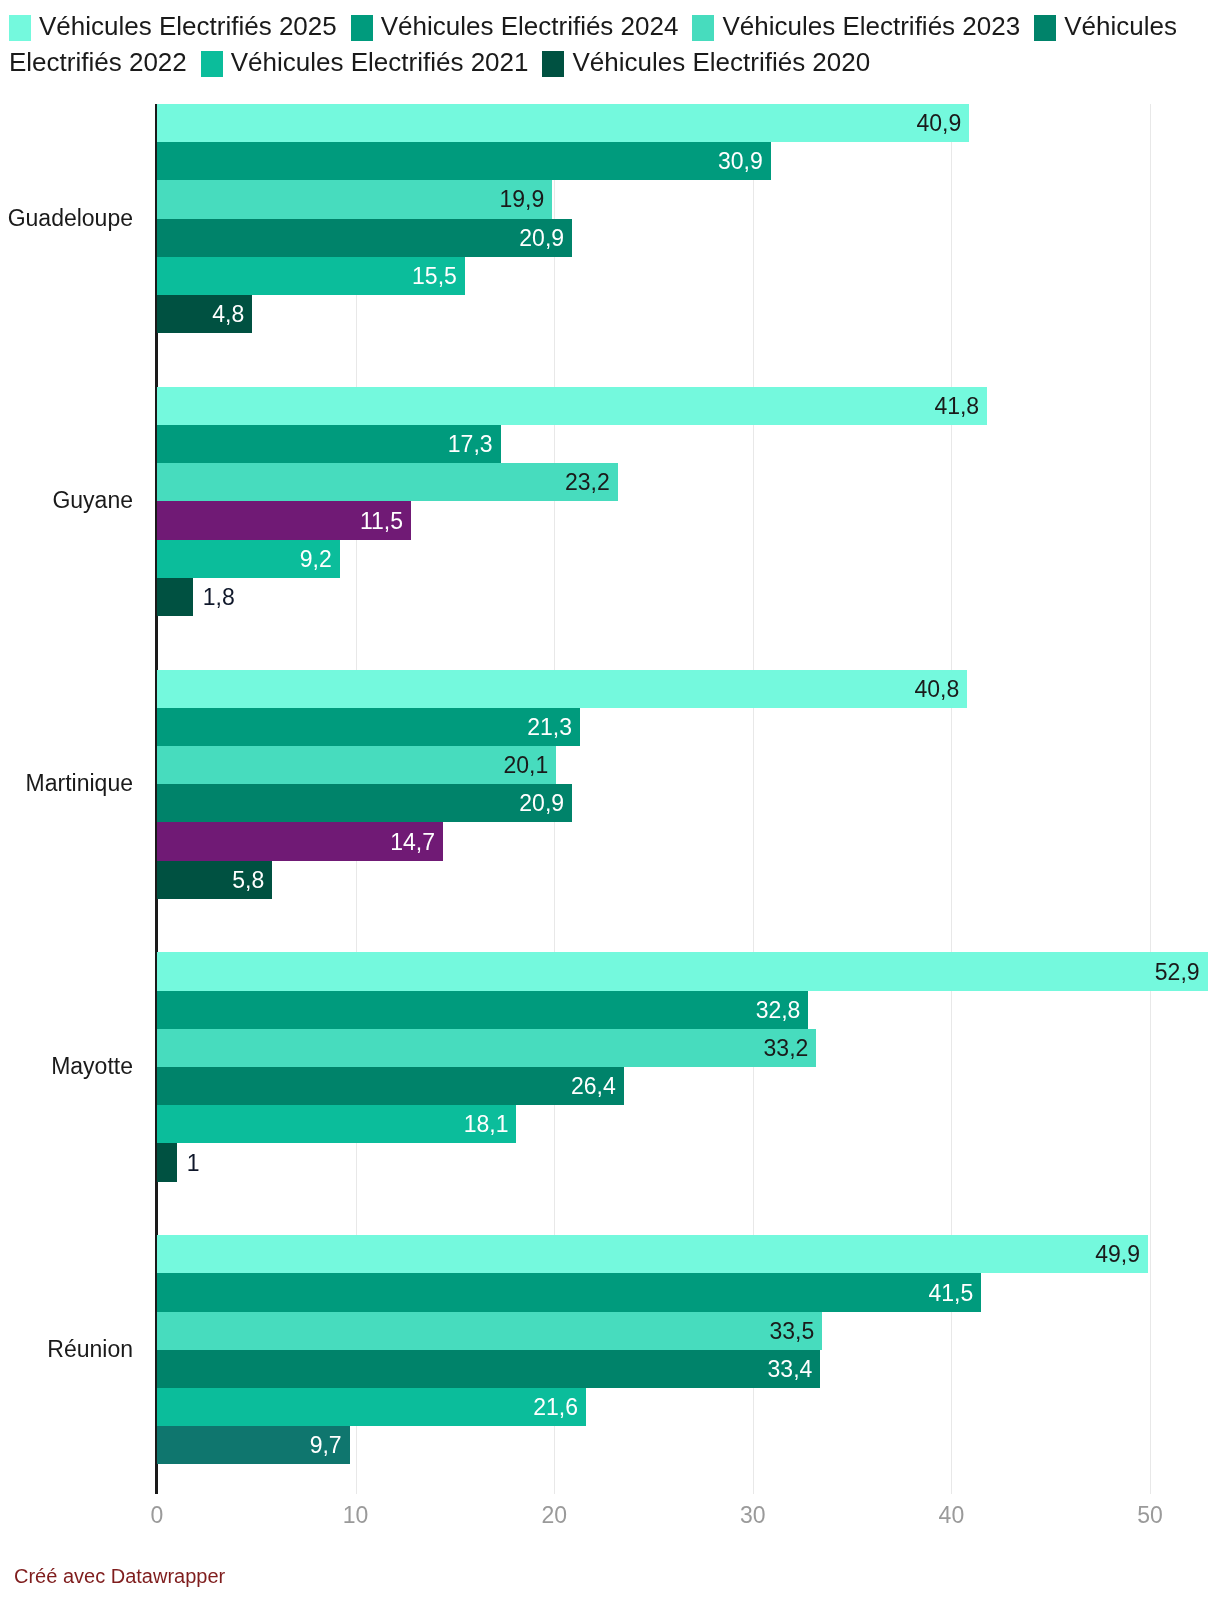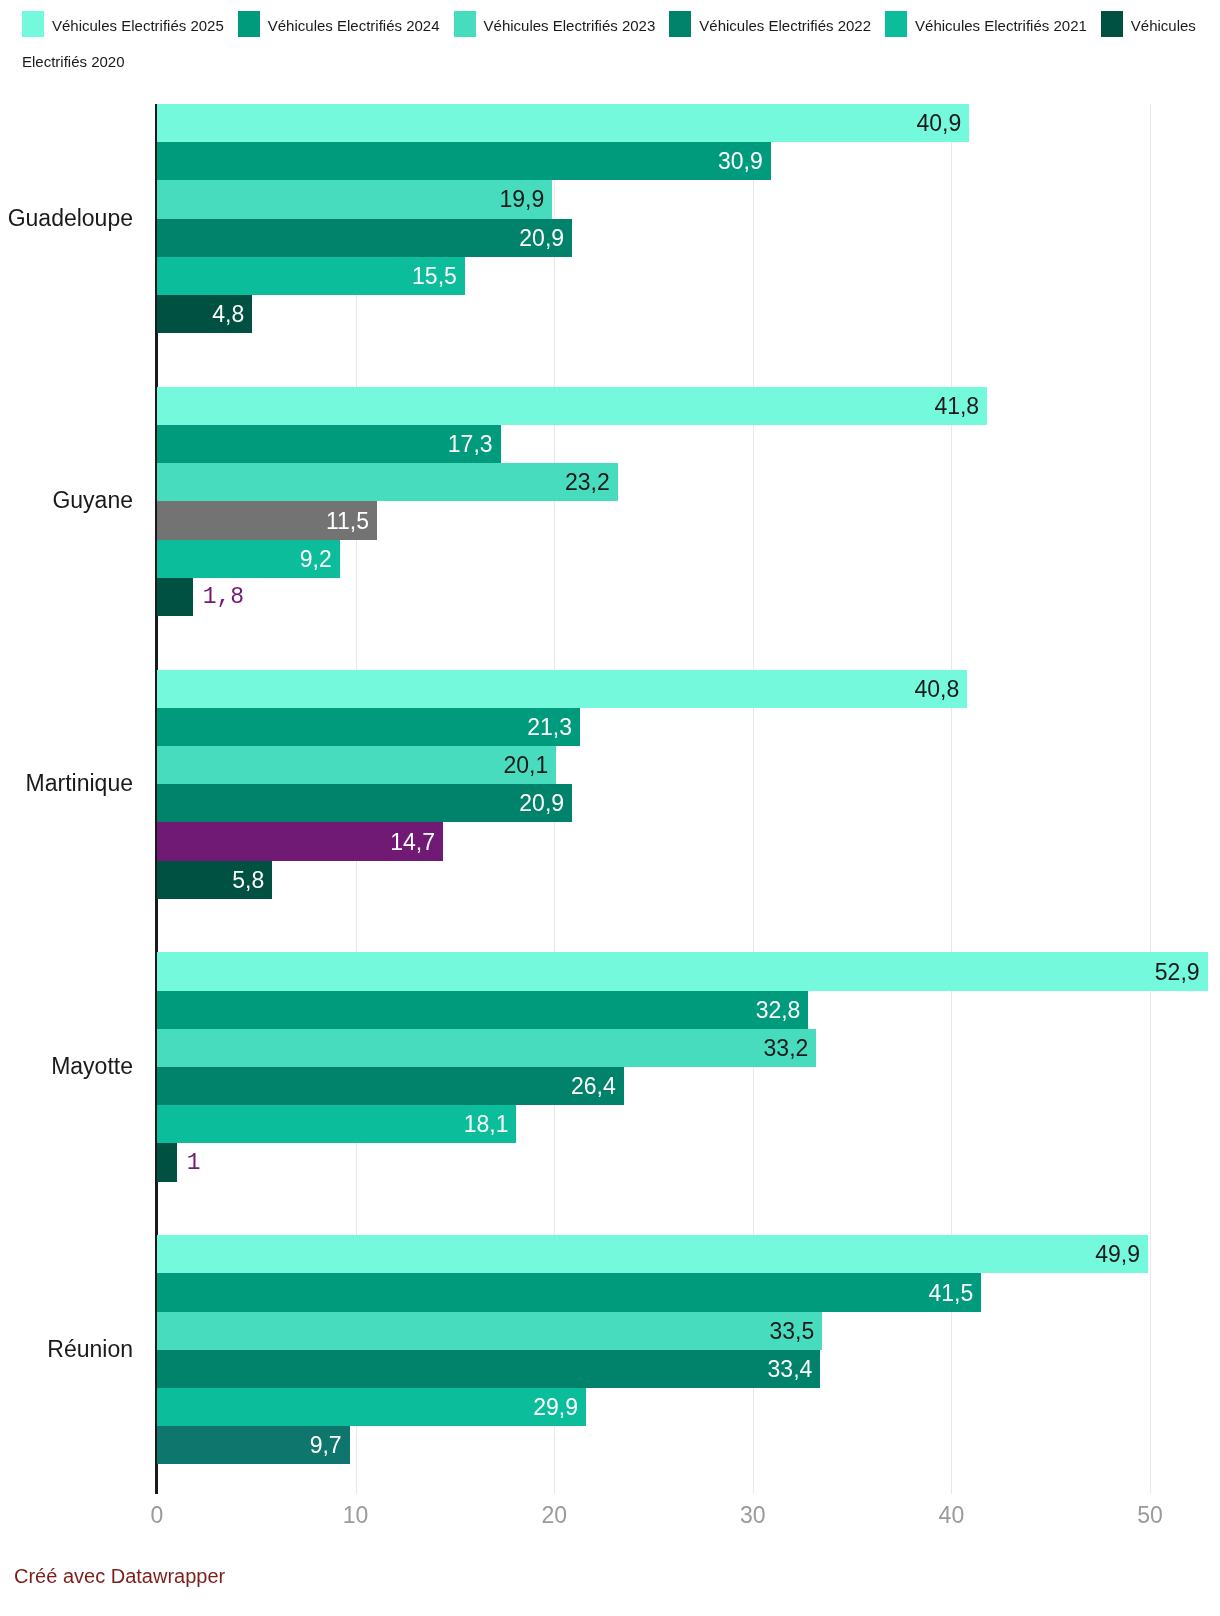--- a/index.html
+++ b/index.html
@@ -12,24 +12,24 @@
     height: 1616px;
     font-family: "Liberation Sans", sans-serif;
     color: #1a1a1a;
     overflow: hidden;
     position: relative;
   }
 
   
   #legend {
     position: absolute;
-    left: 22px;
+    left: 9px;
     top: 8px;
     width: 1190px;
-    font-size: 15px;
+    font-size: 26px;
     line-height: 36px;
     color: #1a1a1a;
   }
   .legend-item {
     display: inline;
     white-space: normal;
     margin-right: 14px;
   }
   .legend-swatch {
     display: inline-block;
@@ -116,22 +116,21 @@
   }
   .val-inside {
     right: 8px;
     color: #ffffff;
   }
   .val-inside-dark {
     right: 8px;
     color: #1a1a1a;
   }
   .val-outside {
-    color: #701a75;
-    font-family: Liberation Mono, monospace;
+    color: #0f172a;
   }
 
   
   #footer {
     position: absolute;
     left: 14px;
     top: 1565px;
     font-size: 20px;
     color: #7f1d1d;
   }
@@ -199,21 +198,21 @@
           <div class="bar" style="width: 343.578px; background: rgb(0, 155, 125);">
             <div class="bar-value val-inside">17,3</div>
           </div>
         </div>
         <div class="bar-row" style="top: 76.4px; height: 38.2px; width: 1060px;">
           <div class="bar" style="width: 460.752px; background: rgb(71, 220, 190);">
             <div class="bar-value val-inside-dark">23,2</div>
           </div>
         </div>
         <div class="bar-row" style="top: 114.6px; height: 38.2px; width: 1060px;">
-          <div class="bar" style="width: 220px; background: #737373;">
+          <div class="bar" style="width: 254px; background: #701a75;">
             <div class="bar-value val-inside">11,5</div>
           </div>
         </div>
         <div class="bar-row" style="top: 152.8px; height: 38.2px; width: 1060px;">
           <div class="bar" style="width: 182.712px; background: rgb(11, 189, 155);">
             <div class="bar-value val-inside">9,2</div>
           </div>
         </div>
         <div class="bar-row" style="top: 191px; height: 38.2px; width: 1060px;">
           <div class="bar" style="width: 35.748px; background: rgb(0, 81, 65);"></div>
@@ -302,21 +301,21 @@
             <div class="bar-value val-inside-dark">33,5</div>
           </div>
         </div>
         <div class="bar-row" style="top: 114.6px; height: 38.2px; width: 1060px;">
           <div class="bar" style="width: 663.324px; background: rgb(0, 131, 106);">
             <div class="bar-value val-inside">33,4</div>
           </div>
         </div>
         <div class="bar-row" style="top: 152.8px; height: 38.2px; width: 1060px;">
           <div class="bar" style="width: 428.976px; background: rgb(11, 189, 155);">
-            <div class="bar-value val-inside">29,9</div>
+            <div class="bar-value val-inside">21,6</div>
           </div>
         </div>
         <div class="bar-row" style="top: 191px; height: 38.2px; width: 1060px;">
           <div class="bar" style="width: 192.642px; background: #0f766e;">
             <div class="bar-value val-inside">9,7</div>
           </div>
         </div>
       </div>
     </div>
 </div>

